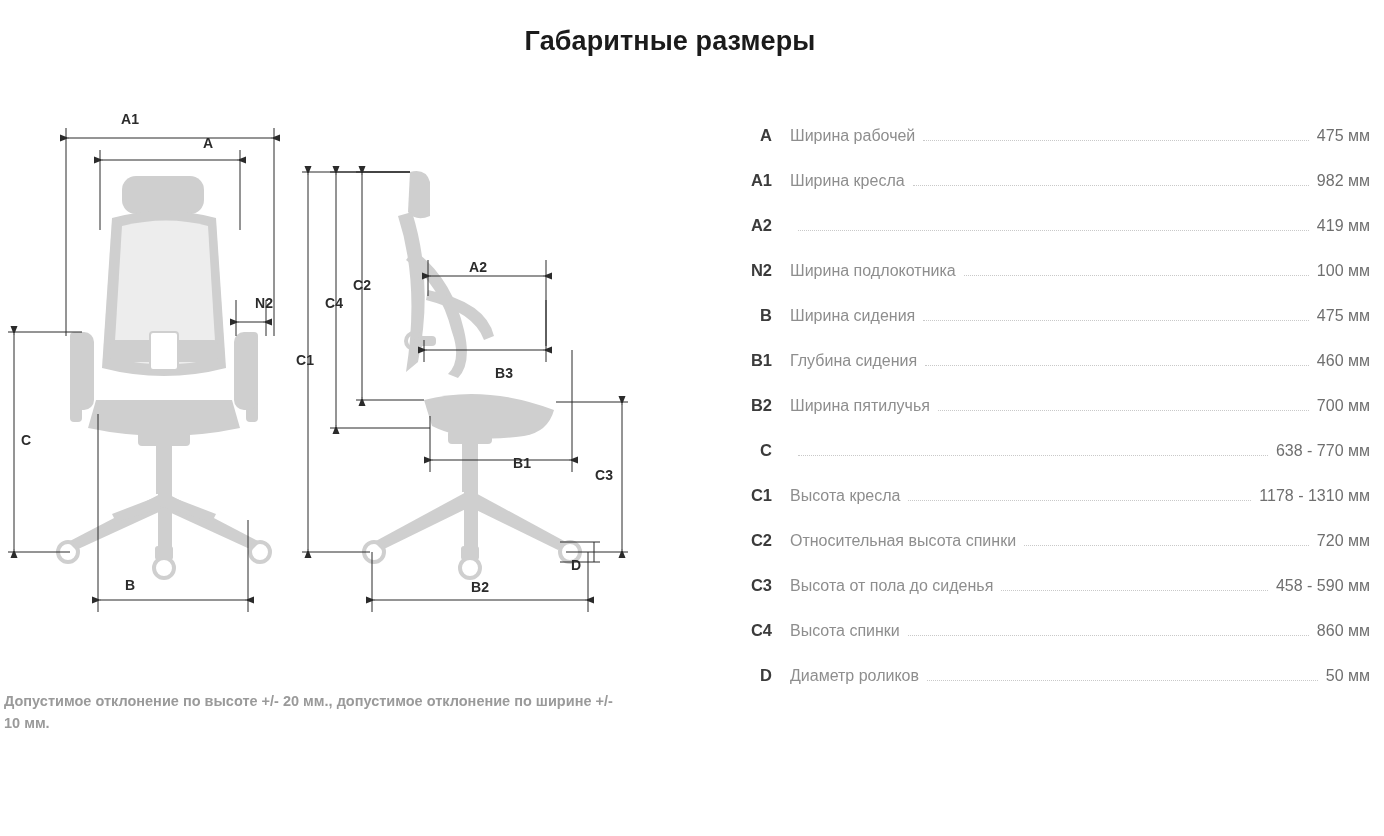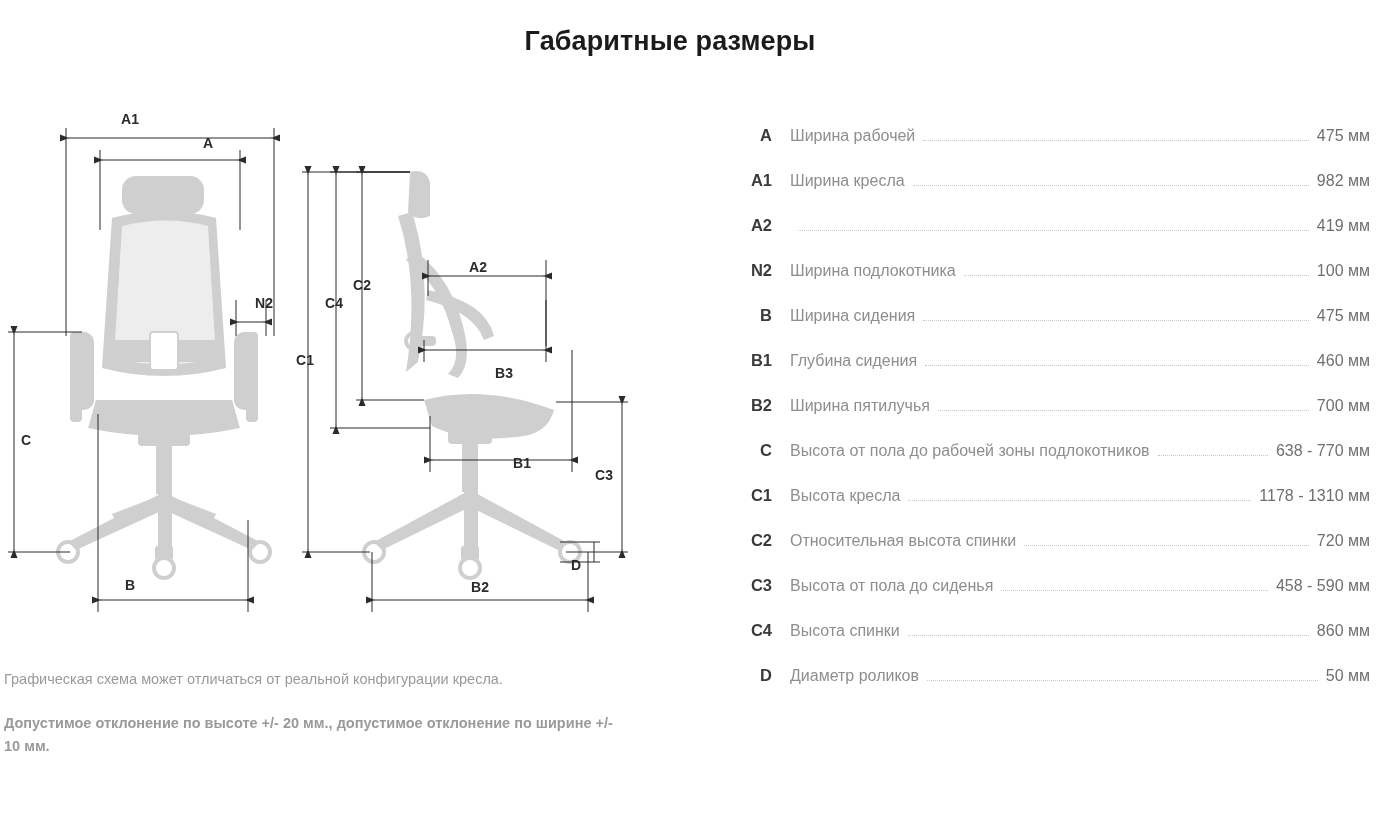--- a/index.html
+++ b/index.html
@@ -259,21 +259,20 @@
       <text x="504" y="278">B3</text>
       <text x="522" y="368">B1</text>
       <text x="604" y="380">C3</text>
       <text x="480" y="492">B2</text>
       <text x="576" y="470">D</text>
     </g>
   </svg>
 </div>
 
 <div class="notes">
-  <div class="note1">Графическая схема может отличаться от реальной конфигурации кресла.</div>
   <div class="note2">Допустимое отклонение по высоте +/- 20 мм., допустимое отклонение по ширине +/- 10 мм.</div>
 </div>
 
 <div class="spec-table" id="spec-table">
     <div class="spec-row">
       <div class="spec-code">A</div>
       <div class="spec-label">Ширина рабочей</div>
       <div class="spec-dots"></div>
       <div class="spec-value">475 мм</div>
     </div>
@@ -307,21 +306,20 @@
       <div class="spec-value">460 мм</div>
     </div>
     <div class="spec-row">
       <div class="spec-code">B2</div>
       <div class="spec-label">Ширина пятилучья</div>
       <div class="spec-dots"></div>
       <div class="spec-value">700 мм</div>
     </div>
     <div class="spec-row">
       <div class="spec-code">C</div>
-      <div class="spec-label">Высота от пола до рабочей зоны подлокотников</div>
       <div class="spec-dots"></div>
       <div class="spec-value">638 - 770 мм</div>
     </div>
     <div class="spec-row">
       <div class="spec-code">C1</div>
       <div class="spec-label">Высота кресла</div>
       <div class="spec-dots"></div>
       <div class="spec-value">1178 - 1310 мм</div>
     </div>
     <div class="spec-row">

